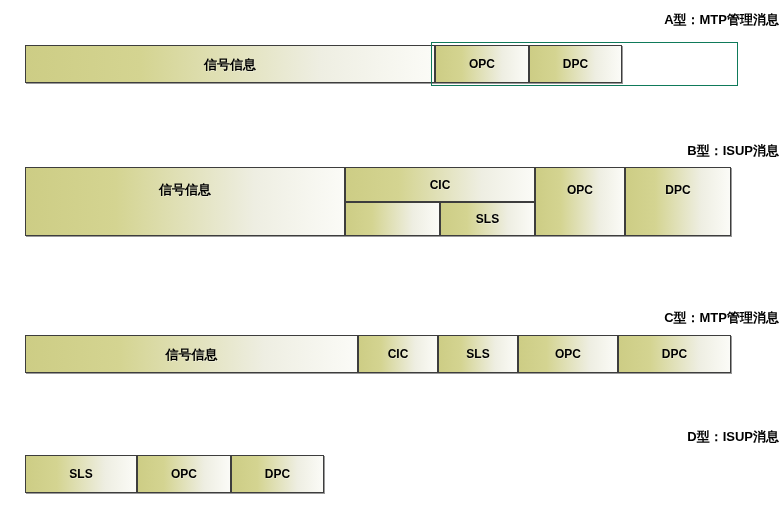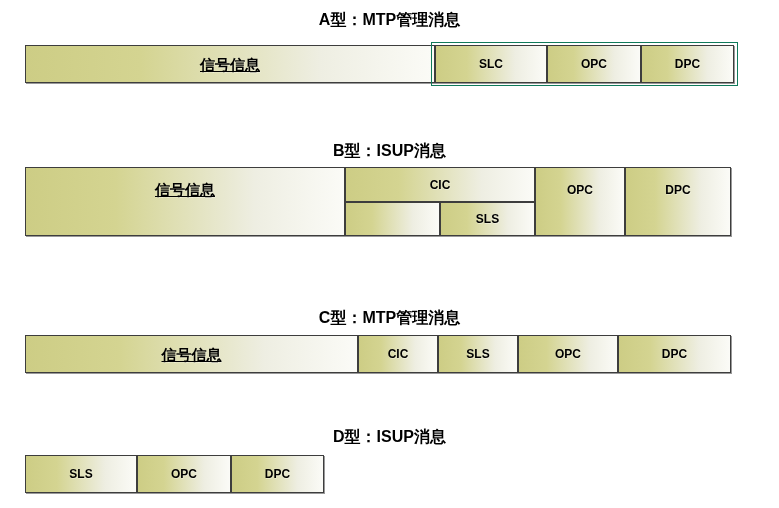--- a/index.html
+++ b/index.html
@@ -15,22 +15,22 @@
     overflow: hidden;
   }
 
   .diagram {
     position: absolute;
     left: 0;
     width: 779px;
   }
 
   .diagram-title {
-    text-align: center;
-    font-size: 16px;
+    text-align: right;
+    font-size: 13px;
     font-weight: bold;
     color: #000000;
     letter-spacing: 0px;
     line-height: 16px;
     white-space: nowrap;
   }
 
   .bar {
     position: absolute;
     box-sizing: border-box;
@@ -53,22 +53,21 @@
 
   .cell-label {
     font-size: 12px;
     font-weight: bold;
     color: #000000;
     line-height: 1;
     white-space: nowrap;
     text-shadow: 0.5px 0.5px 0 rgba(255,255,255,0.35);
   }
   .cell-label.cn {
-    font-size: 15px;
-    text-decoration: underline;
+    font-size: 13px;
   }
 
   
   .stack {
     position: relative;
     box-sizing: border-box;
     display: flex;
     flex-direction: column;
   }
   .stack > .cell {
@@ -90,23 +89,20 @@
 </style>
 </head>
 <body>
 
 <div class="diagram" style="top:12px;">
   <div class="diagram-title">A型：MTP管理消息</div>
 
   <div class="bar" style="top:33px; left:25px; width:709px; height:38px;">
     <div class="cell" style="width:410px;">
       <span class="cell-label cn">信号信息</span>
-    </div>
-    <div class="cell" style="width:112px;">
-      <span class="cell-label">SLC</span>
     </div>
     <div class="cell" style="width:94px;">
       <span class="cell-label">OPC</span>
     </div>
     <div class="cell" style="width:93px;">
       <span class="cell-label">DPC</span>
     </div>
   </div>
 
   <div class="highlight-frame" style="top:30px; left:431px; width:307px; height:44px;"></div>

